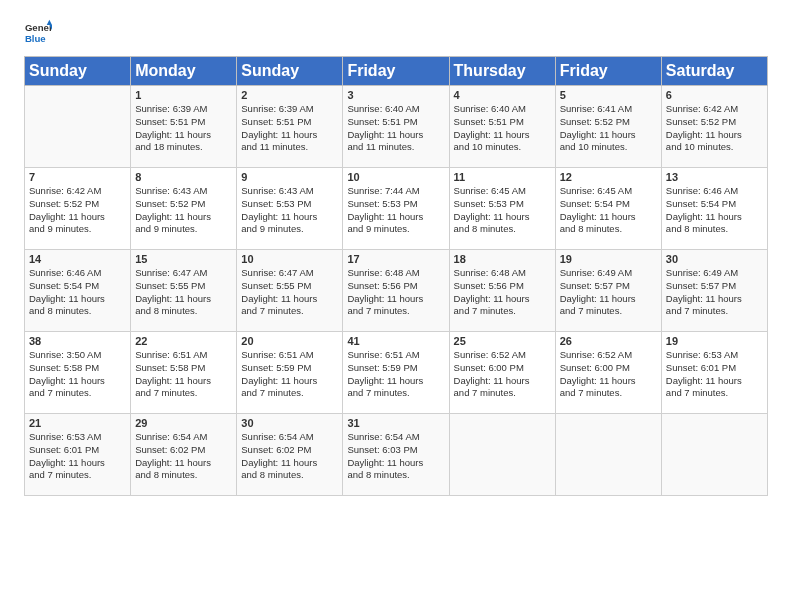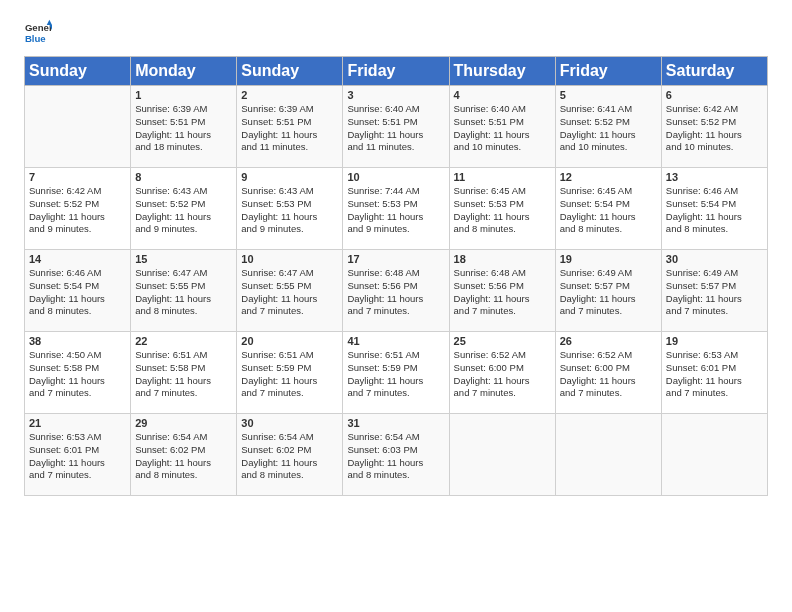--- a/index.html
+++ b/index.html
@@ -271,21 +271,21 @@
             <span class="day-num">30</span>
             <span class="cell-line">Sunrise: 6:49 AM</span>
             <span class="cell-line">Sunset: 5:57 PM</span>
             <span class="cell-line">Daylight: 11 hours</span>
             <span class="cell-line">and 7 minutes.</span>
           </td>
         </tr>
         <tr>
           <td>
             <span class="day-num">38</span>
-            <span class="cell-line">Sunrise: 4:50 AM</span>
+            <span class="cell-line">Sunrise: 3:50 AM</span>
             <span class="cell-line">Sunset: 5:58 PM</span>
             <span class="cell-line">Daylight: 11 hours</span>
             <span class="cell-line">and 7 minutes.</span>
           </td>
           <td>
             <span class="day-num">22</span>
             <span class="cell-line">Sunrise: 6:51 AM</span>
             <span class="cell-line">Sunset: 5:58 PM</span>
             <span class="cell-line">Daylight: 11 hours</span>
             <span class="cell-line">and 7 minutes.</span>

